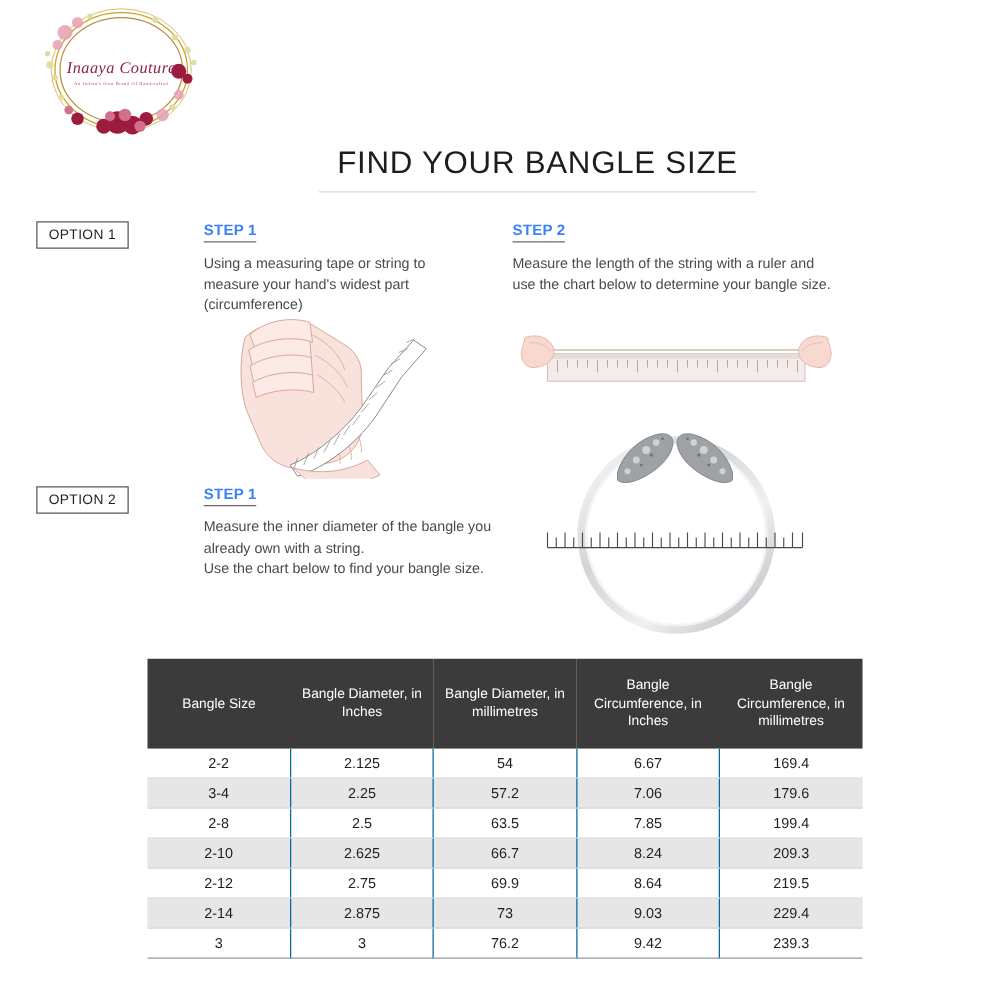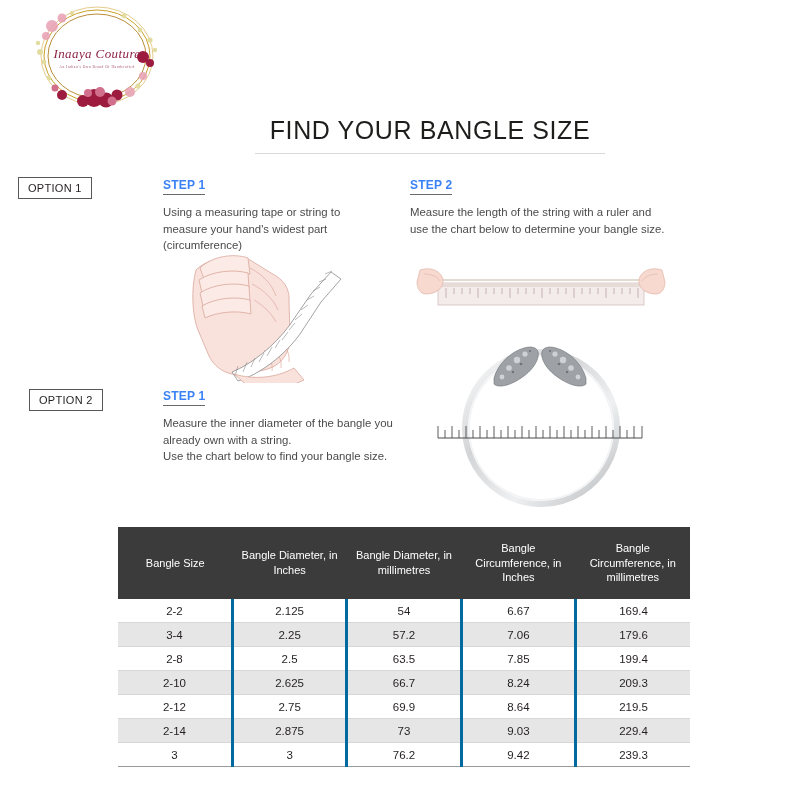--- a/index.html
+++ b/index.html
@@ -38,21 +38,21 @@
   .option-badge{
     position:absolute;
     border:1px solid #58585a;
     background:#fff;
     font-size:11px;
     letter-spacing:.3px;
     color:#231f20;
     padding:4px 9px;
     white-space:nowrap;
   }
-  #option1-badge{left:18px;top:177px;}
+  #option1-badge{left:29px;top:177px;}
   #option2-badge{left:29px;top:389px;}
 
   
   .step-head{
     font-size:12px;font-weight:bold;color:#3b82f6;
     letter-spacing:.2px;display:inline-block;
     border-bottom:1.6px solid #6a6a6a;padding-bottom:2px;
   }
   .step-body{
     margin-top:9px;font-size:11.4px;line-height:1.45;
@@ -83,21 +83,21 @@
   #size-table th{
     background:#3b3b3b;color:#ffffff;
     font-size:11px;font-weight:400;line-height:1.35;
     padding:12px 4px;vertical-align:middle;text-align:center;
     border:none;
   }
   #size-table thead tr{height:72px;}
   #size-table td{
     font-size:11.5px;color:#231f20;text-align:center;
     padding:5.5px 2px;
-    border-right:3px solid #0369a1;
+    border-right:1px solid #0369a1;
     border-bottom:1px solid #d7d7d7;
   }
   #size-table td:last-child{border-right:none;}
   #size-table tbody tr:nth-child(even){background:#e6e6e6;}
   #size-table tbody tr:nth-child(odd){background:#ffffff;}
   #size-table tbody tr:last-child td{border-bottom:1px solid #9a9a9a;}
 </style>
 </head>
 <body>
 

